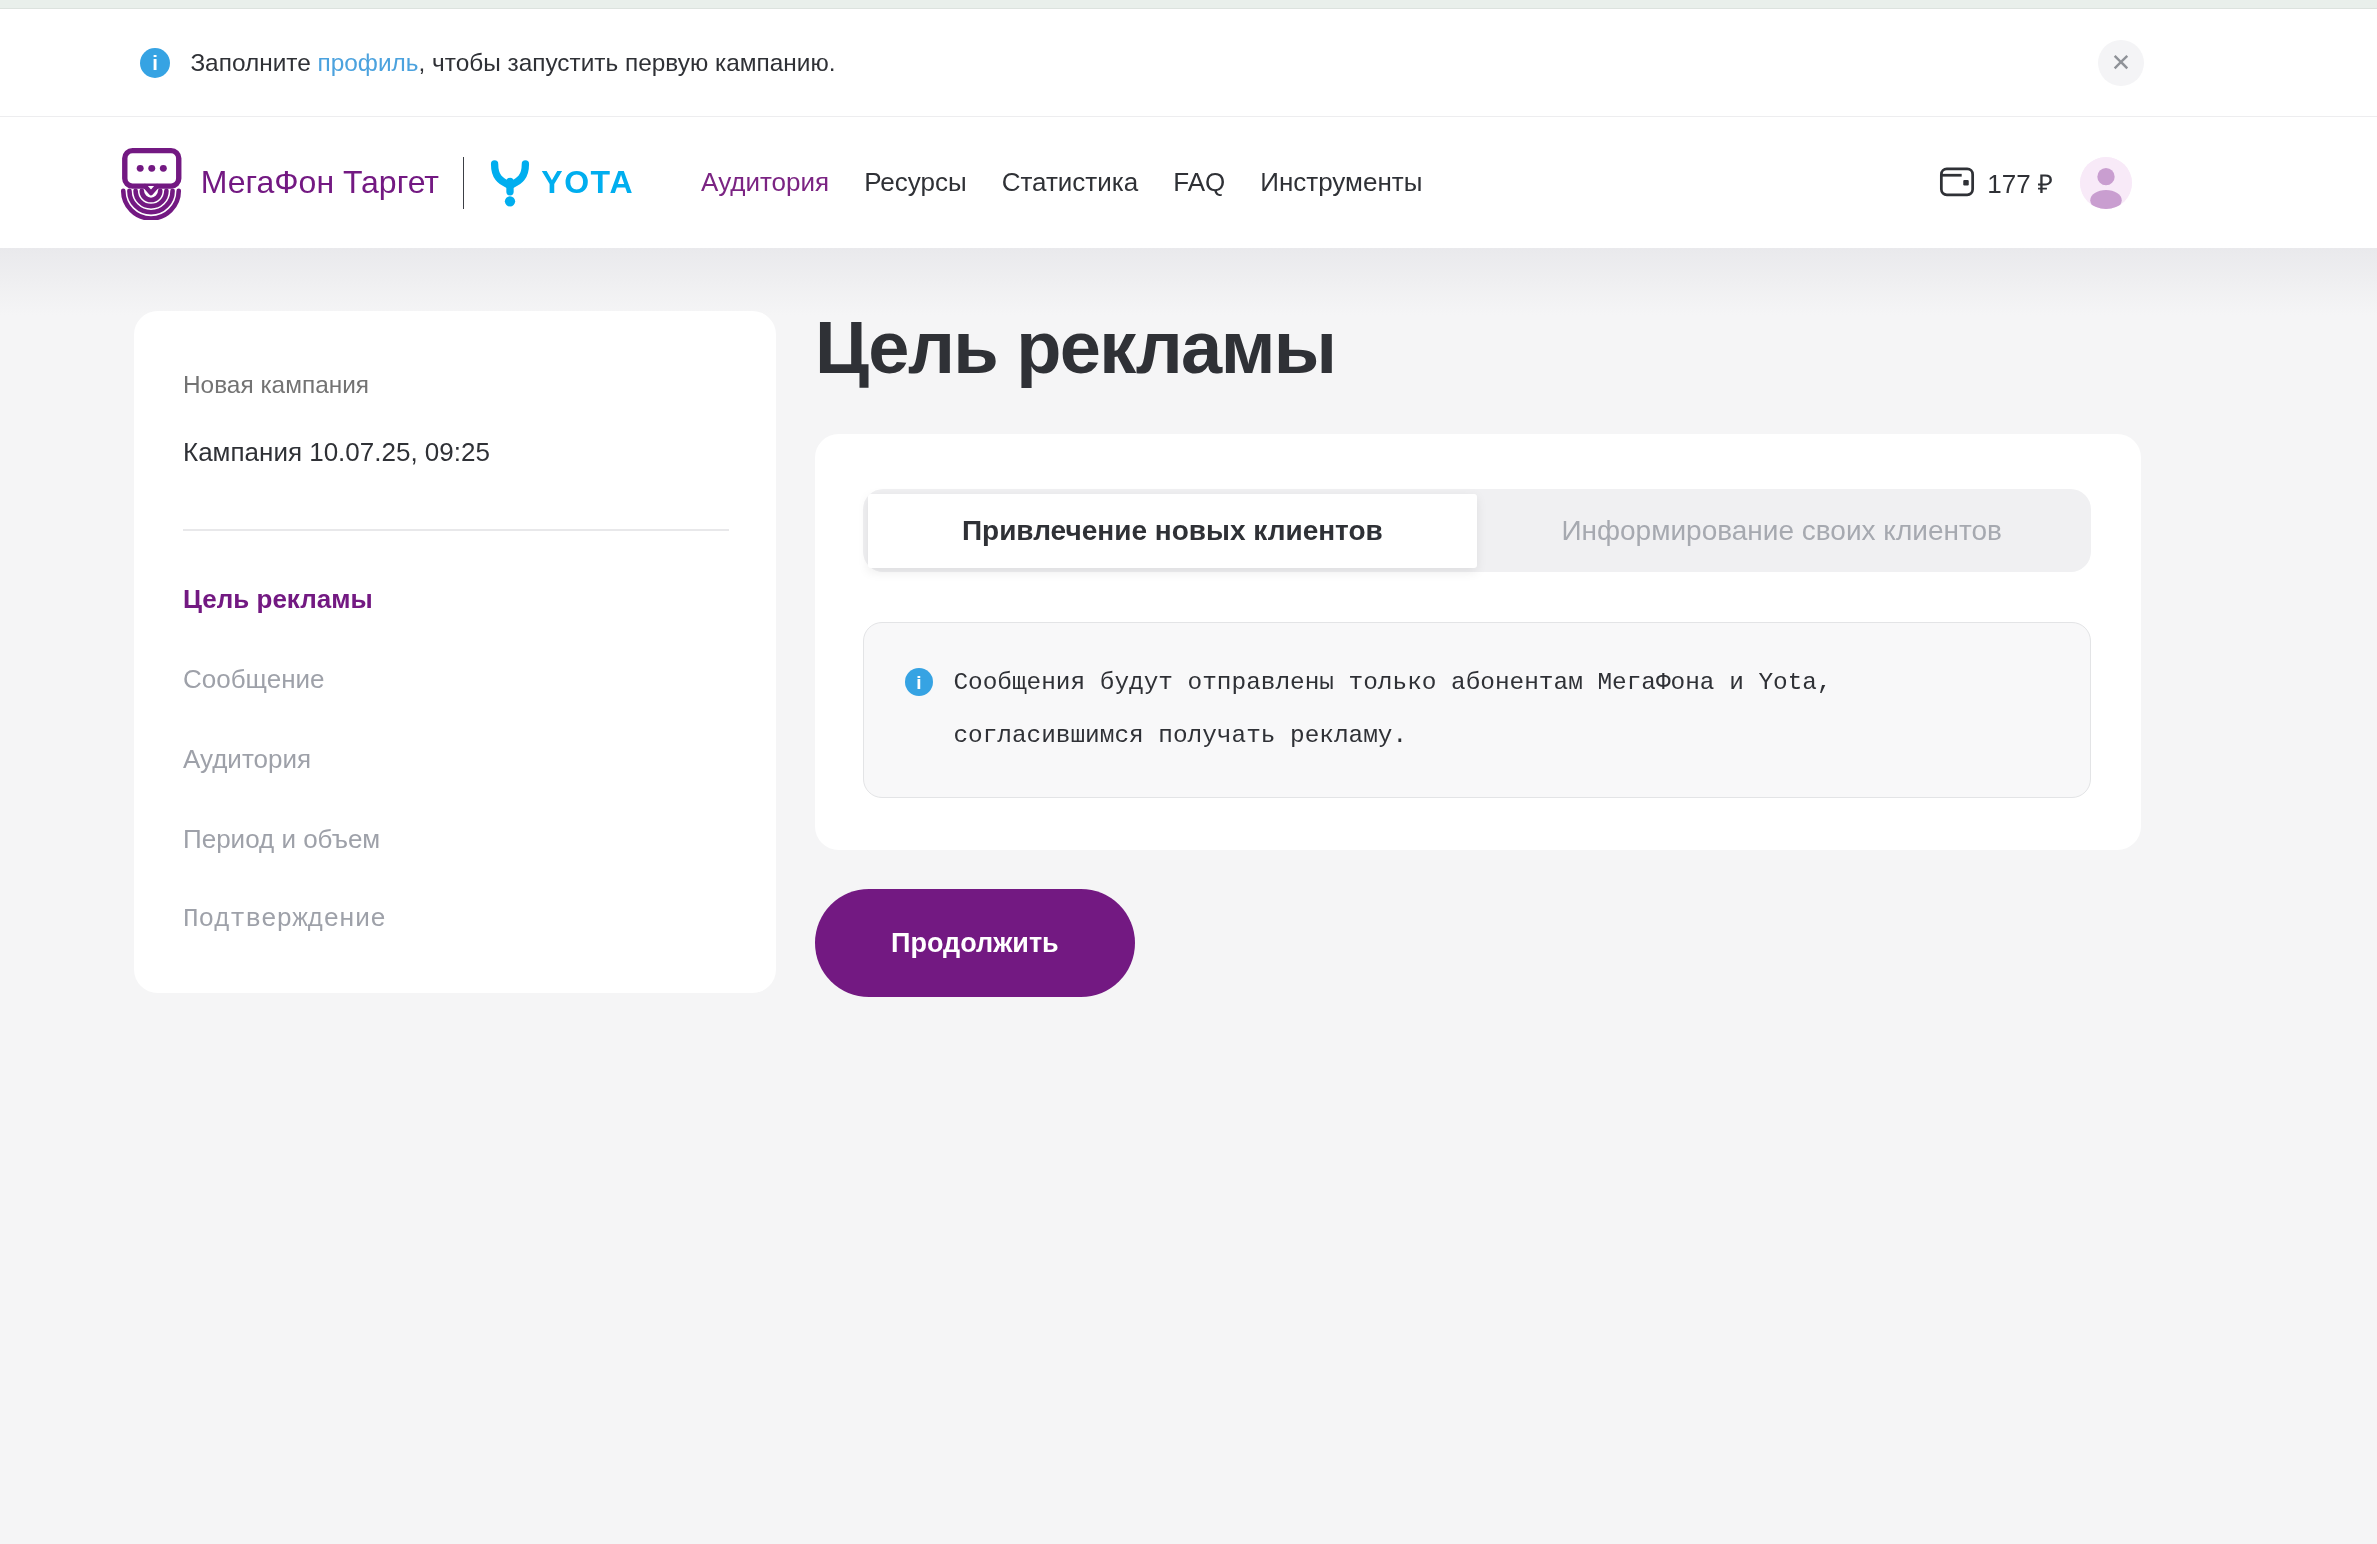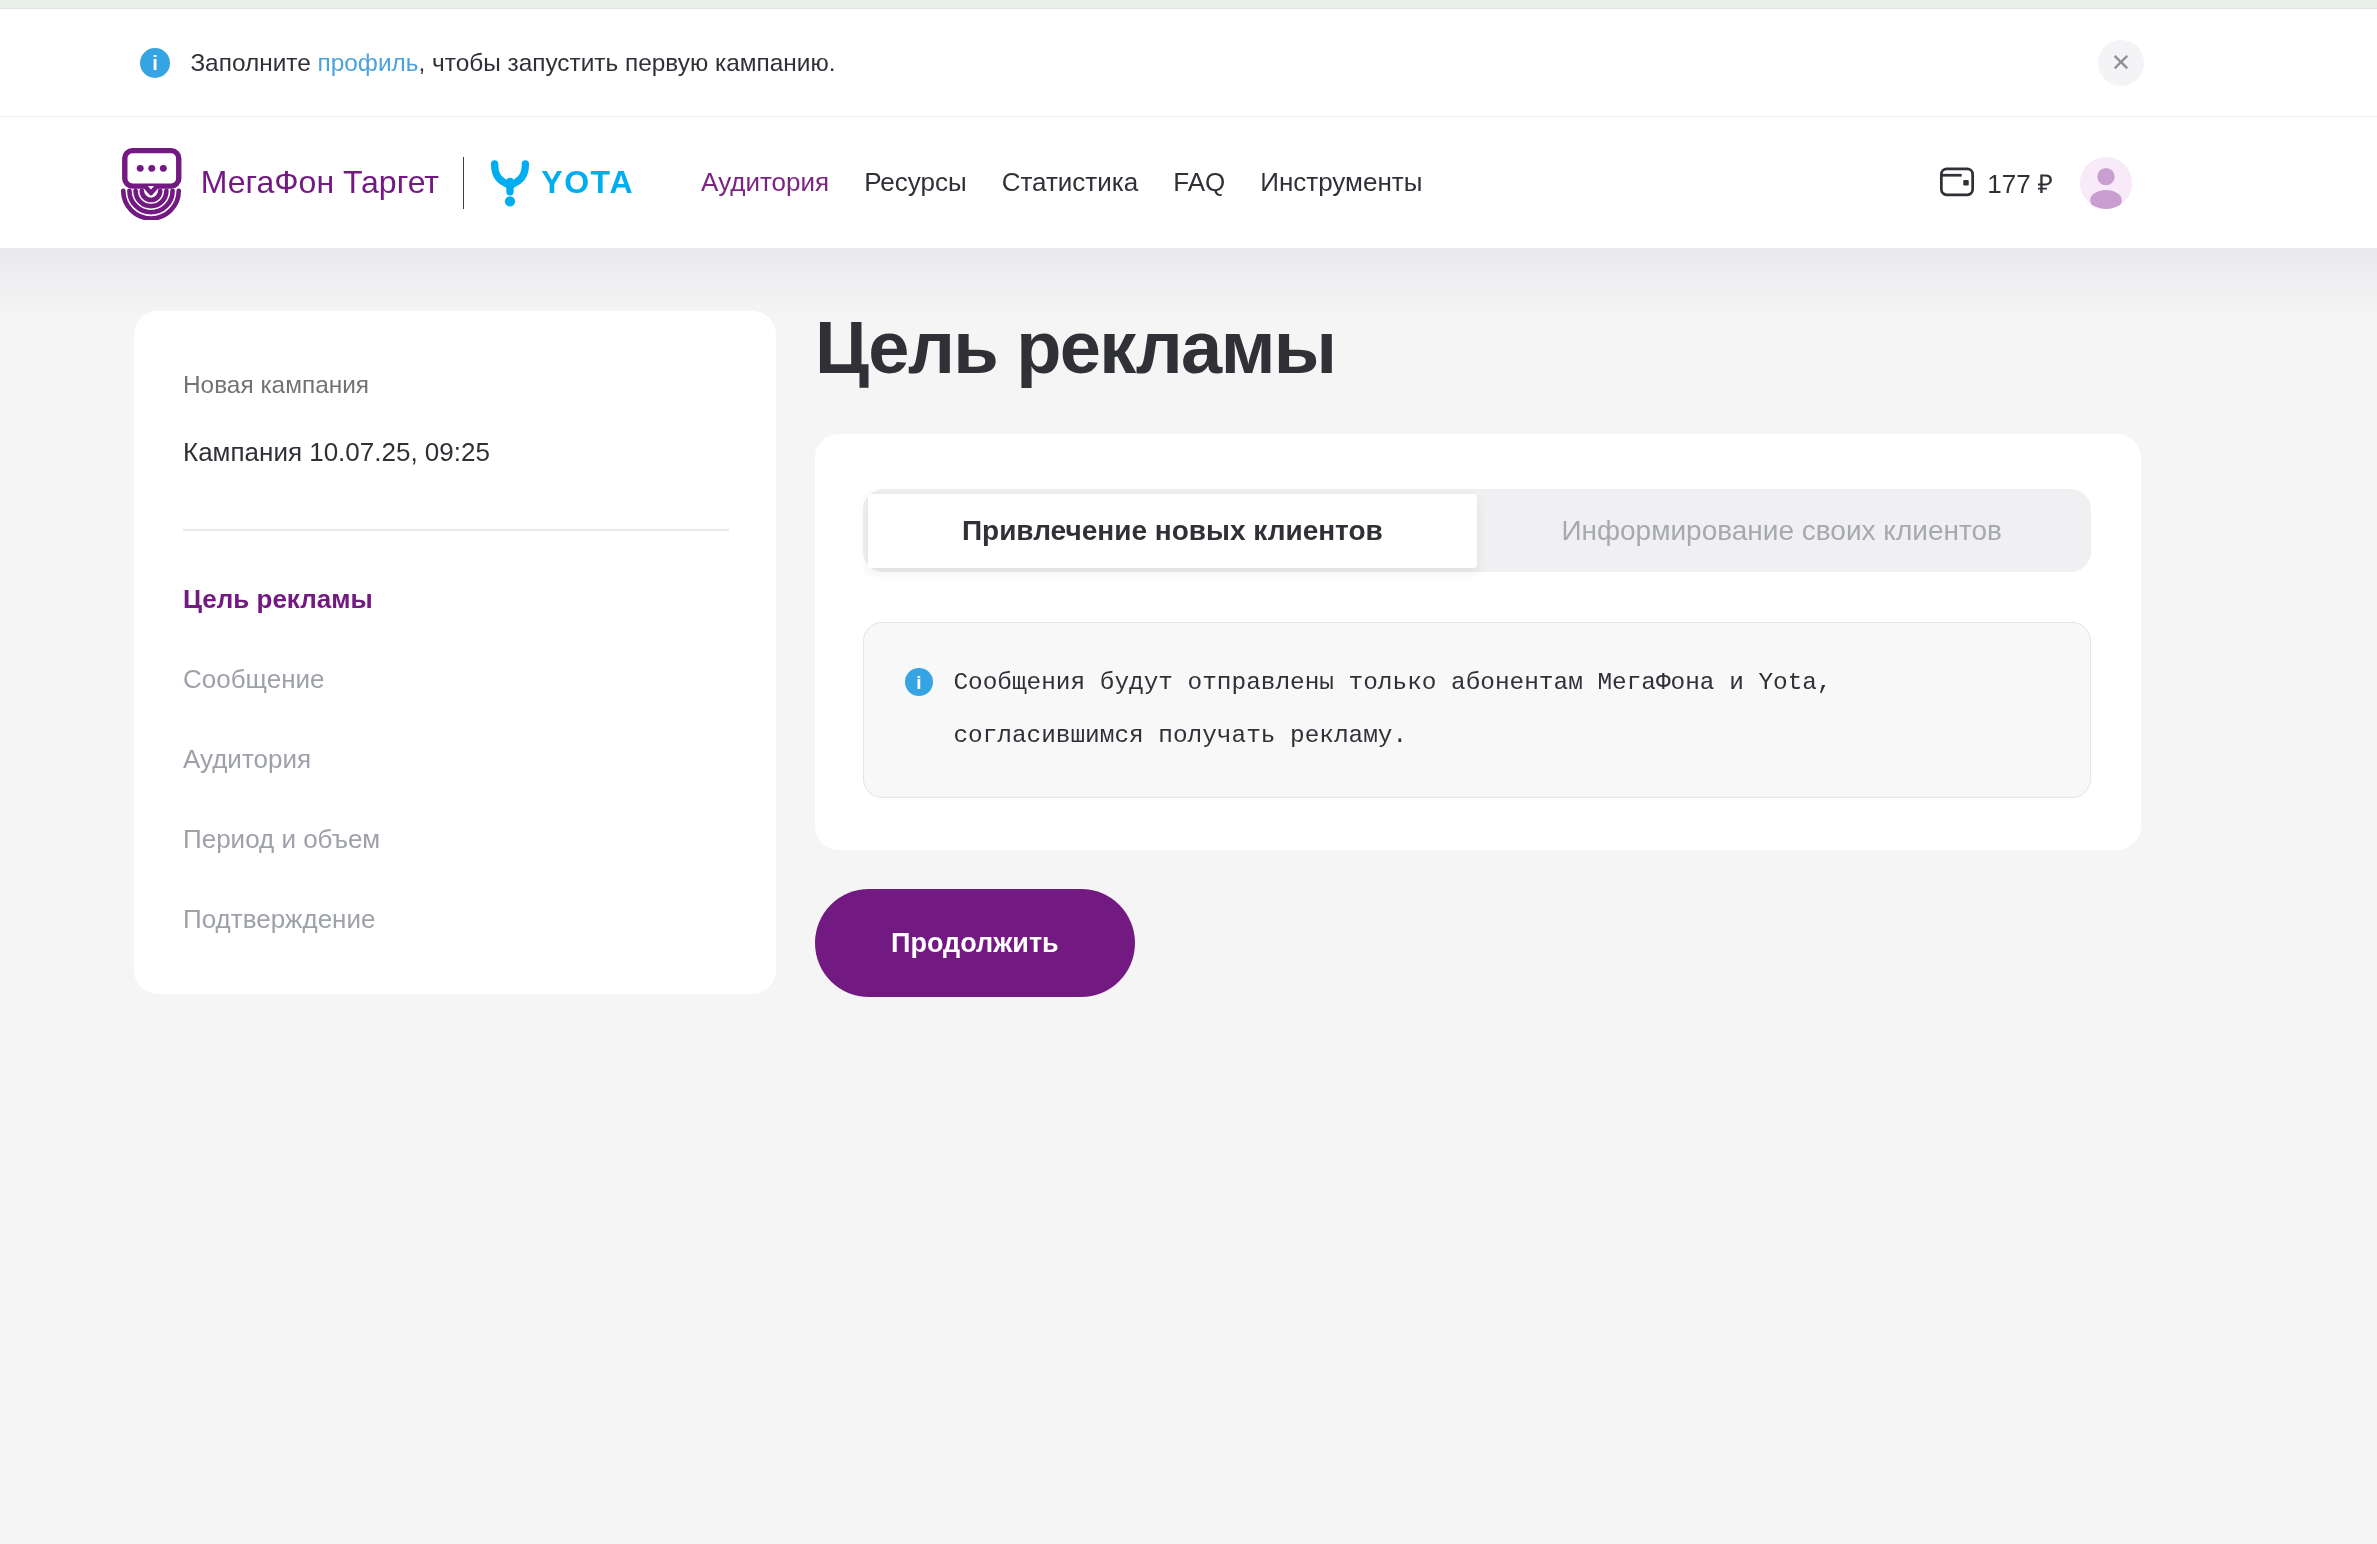--- a/index.html
+++ b/index.html
@@ -101,21 +101,21 @@
     width: 642px;
     background: #FFFFFF;
     border-radius: 23.6px;
     padding: 60px 47px 49px 49px;
   }
   .sb-label { font-size: 24.4px; color: #737373; }
   .sb-name { margin-top: 38px; font-size: 26px; font-weight: 500; color: #2F3136; }
   .sb-divider { height: 1.6px; background: #E8E8EA; margin-top: 61px; }
   .steps { margin-top: 53px; }
   .step { font-size: 26px; color: #9EA1A9; margin-bottom: 49px; cursor: pointer; }
-  .step:last-child { margin-bottom: 10px; }
+  .step:last-child { margin-bottom: 10px; font-family: Liberation Mono, monospace; }
   .step.active { color: #731982; font-weight: 700; }
 
   .main { flex: 1; margin-left: 39px; }
   .page-title {
     margin: 0;
     font-size: 74px;
     font-weight: 900;
     letter-spacing: -1.6px;
     line-height: 1.0;
     color: #2F3136;

